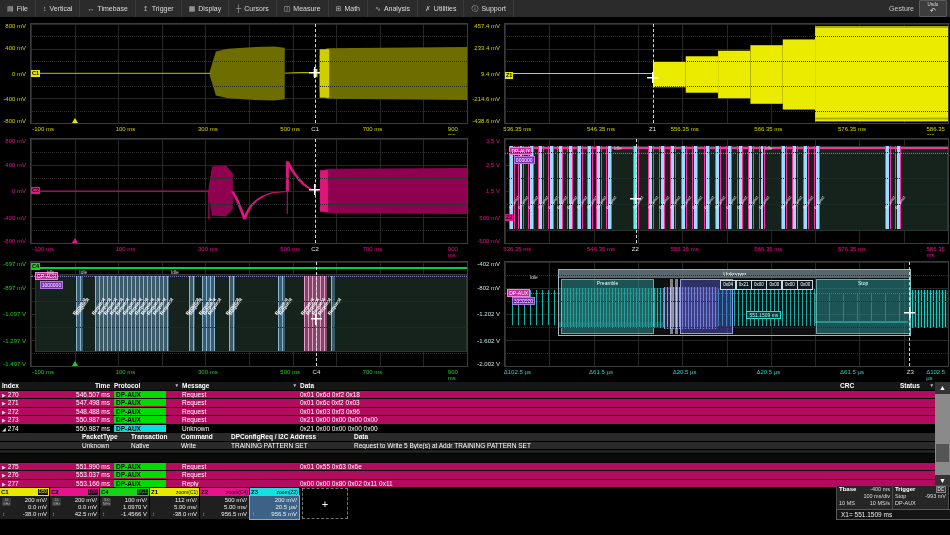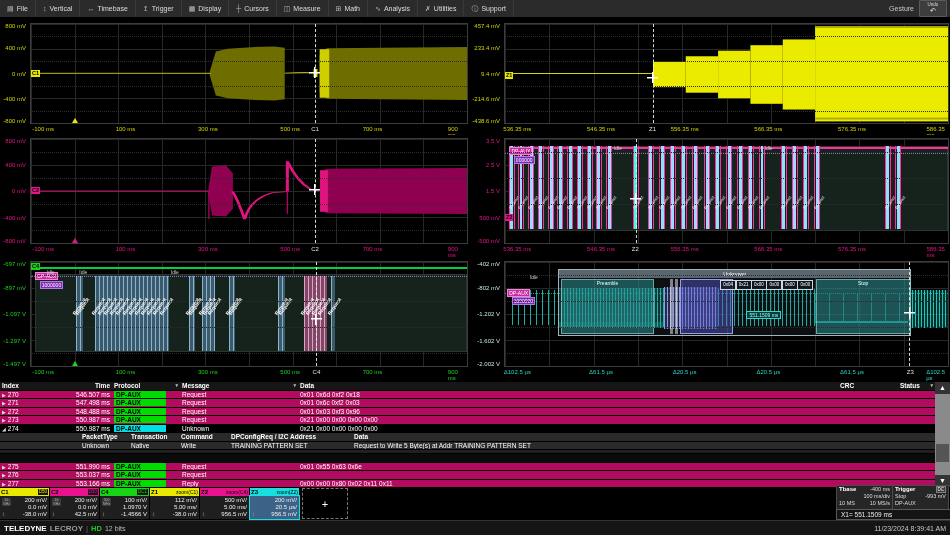--- a/index.html
+++ b/index.html
@@ -697,24 +697,14 @@
     <div class="irow">
         <span>Stop</span>
         <span>-993 mV</span>
       </div>
     <div class="irow">
         <span>DP-AUX</span>
       </div>
   </div>
   <div id="x1box">X1=  551.1509 ms</div>
 
-  <div id="statusbar">
-    <div id="brand">
-      <span class="b1">TELEDYNE</span>
-      <span class="b2">LECROY</span>
-      <span class="bsep">|</span>
-      <span class="bhd">HD</span>
-      <span class="bbits">12 bits</span>
-    </div>
-    <span id="datetime">11/23/2024 8:39:41 AM</span>
-  </div>
 
 </div>
 
 </body></html>

